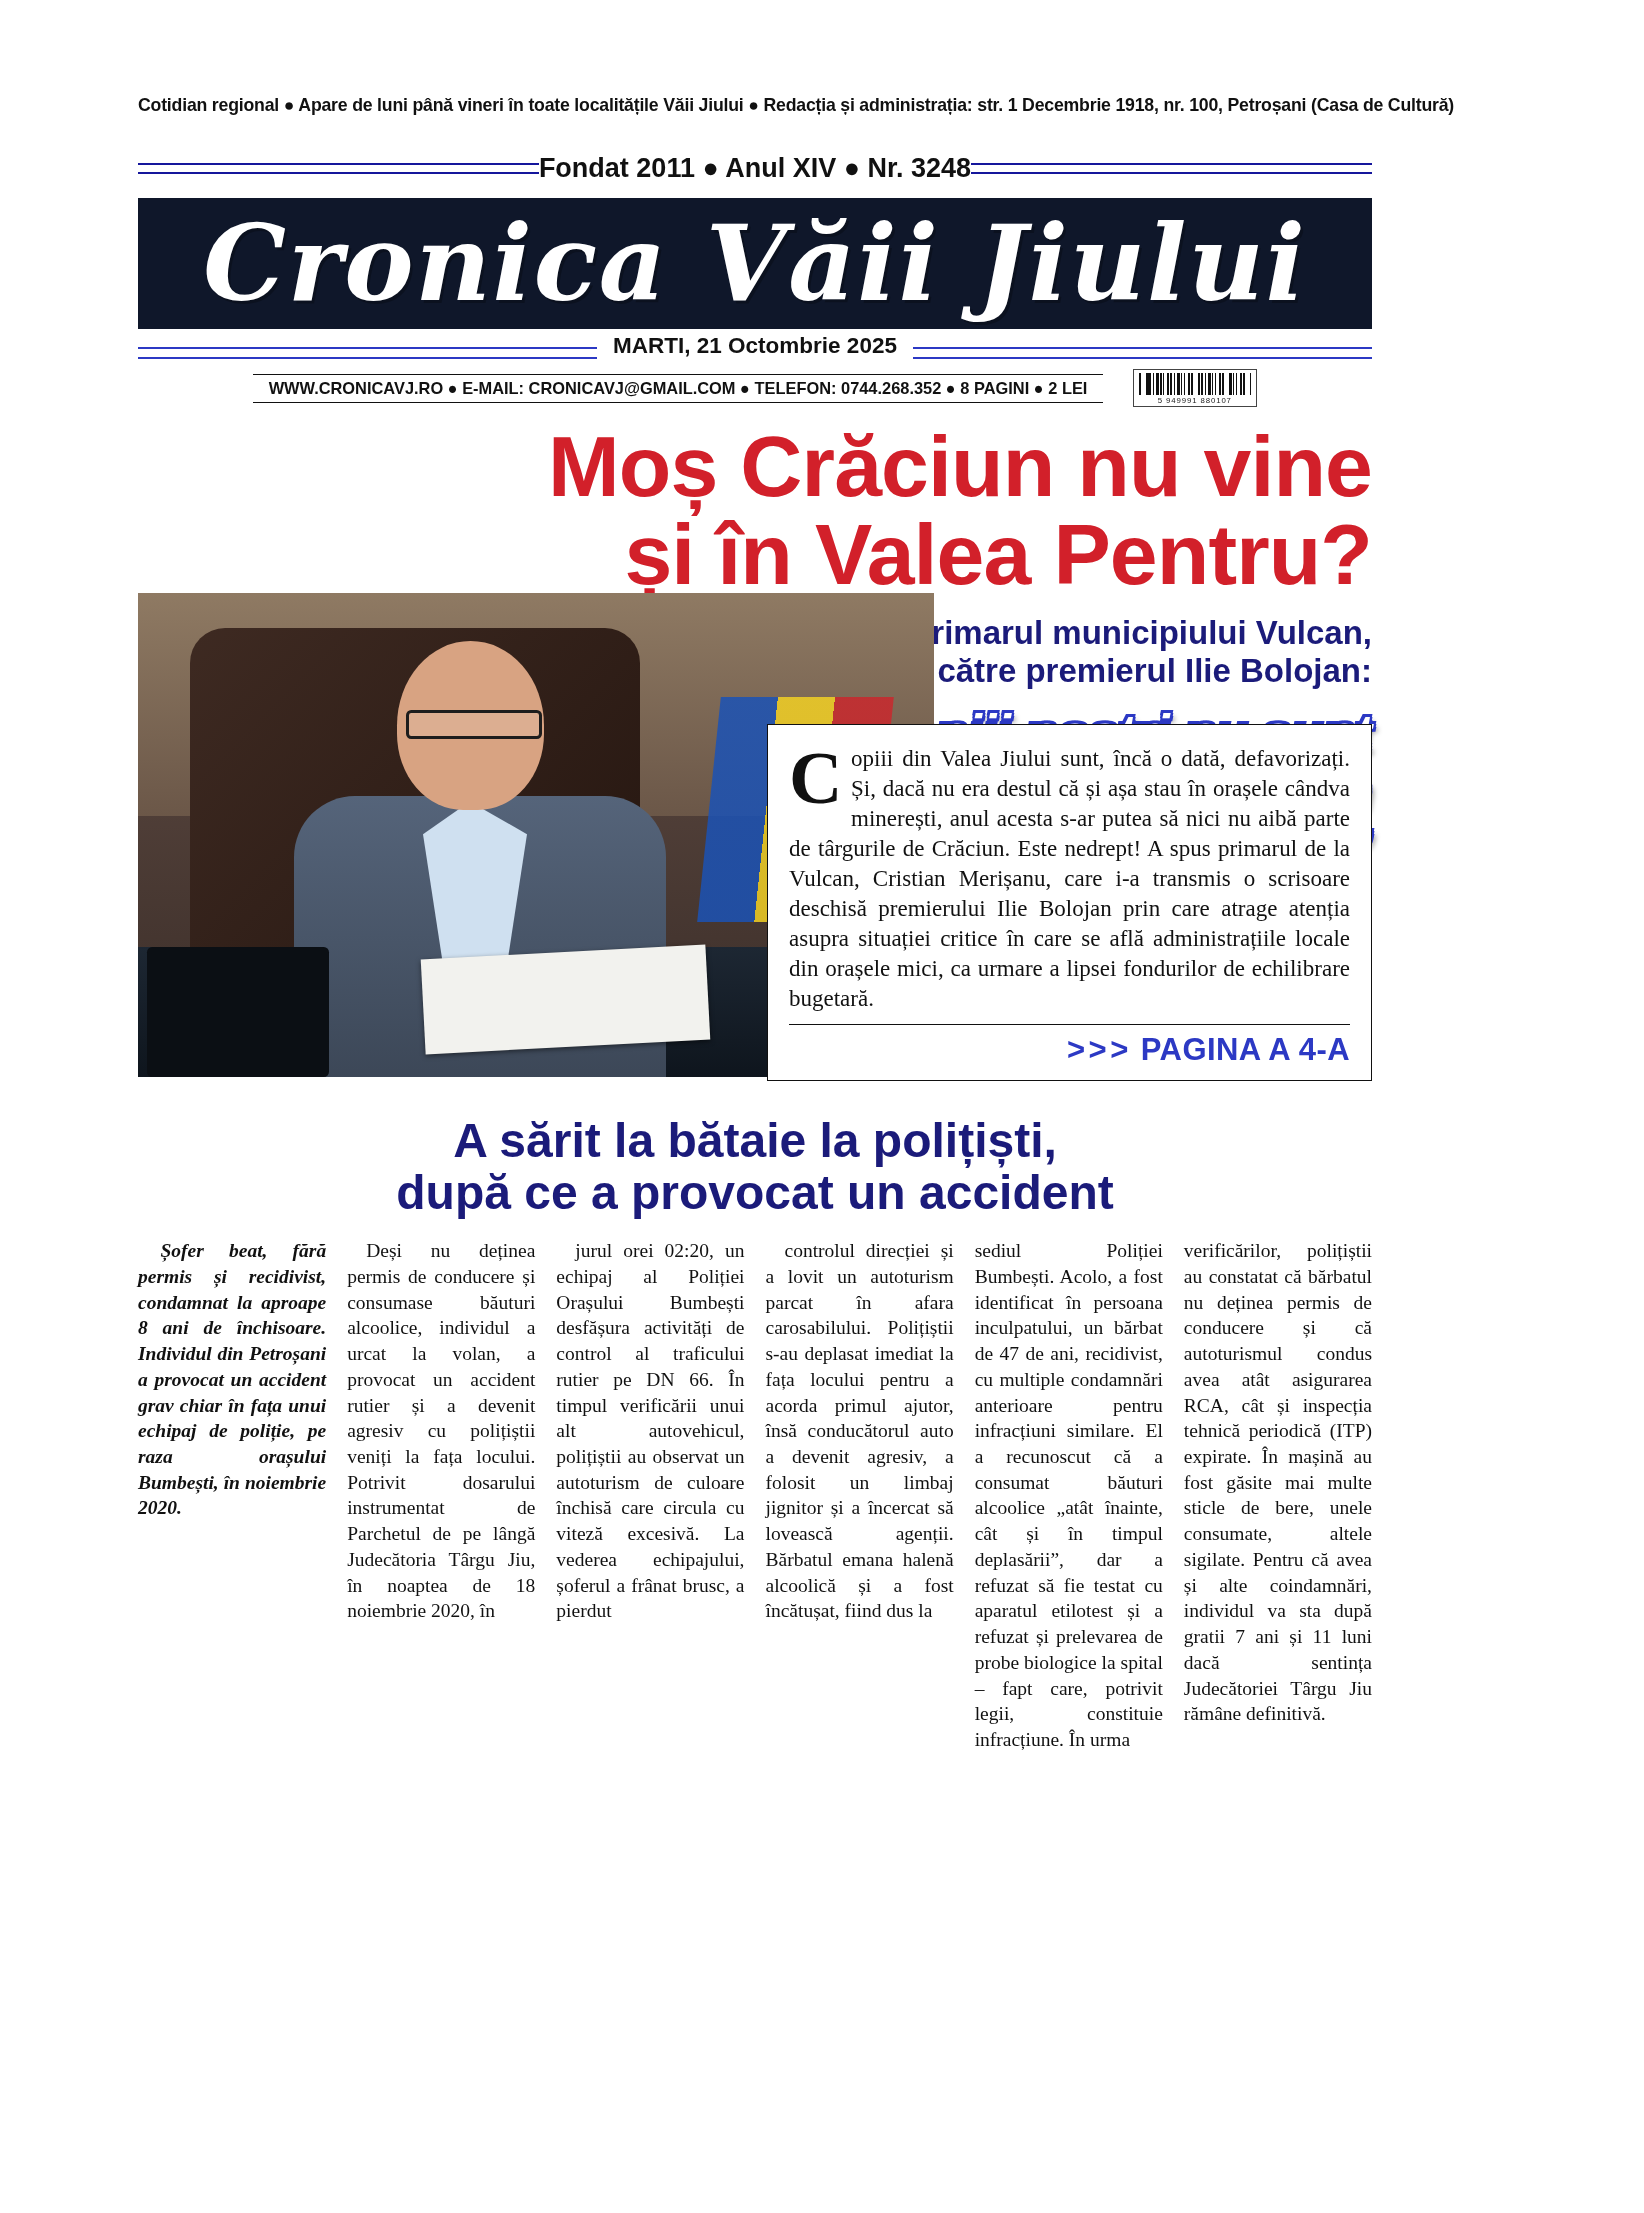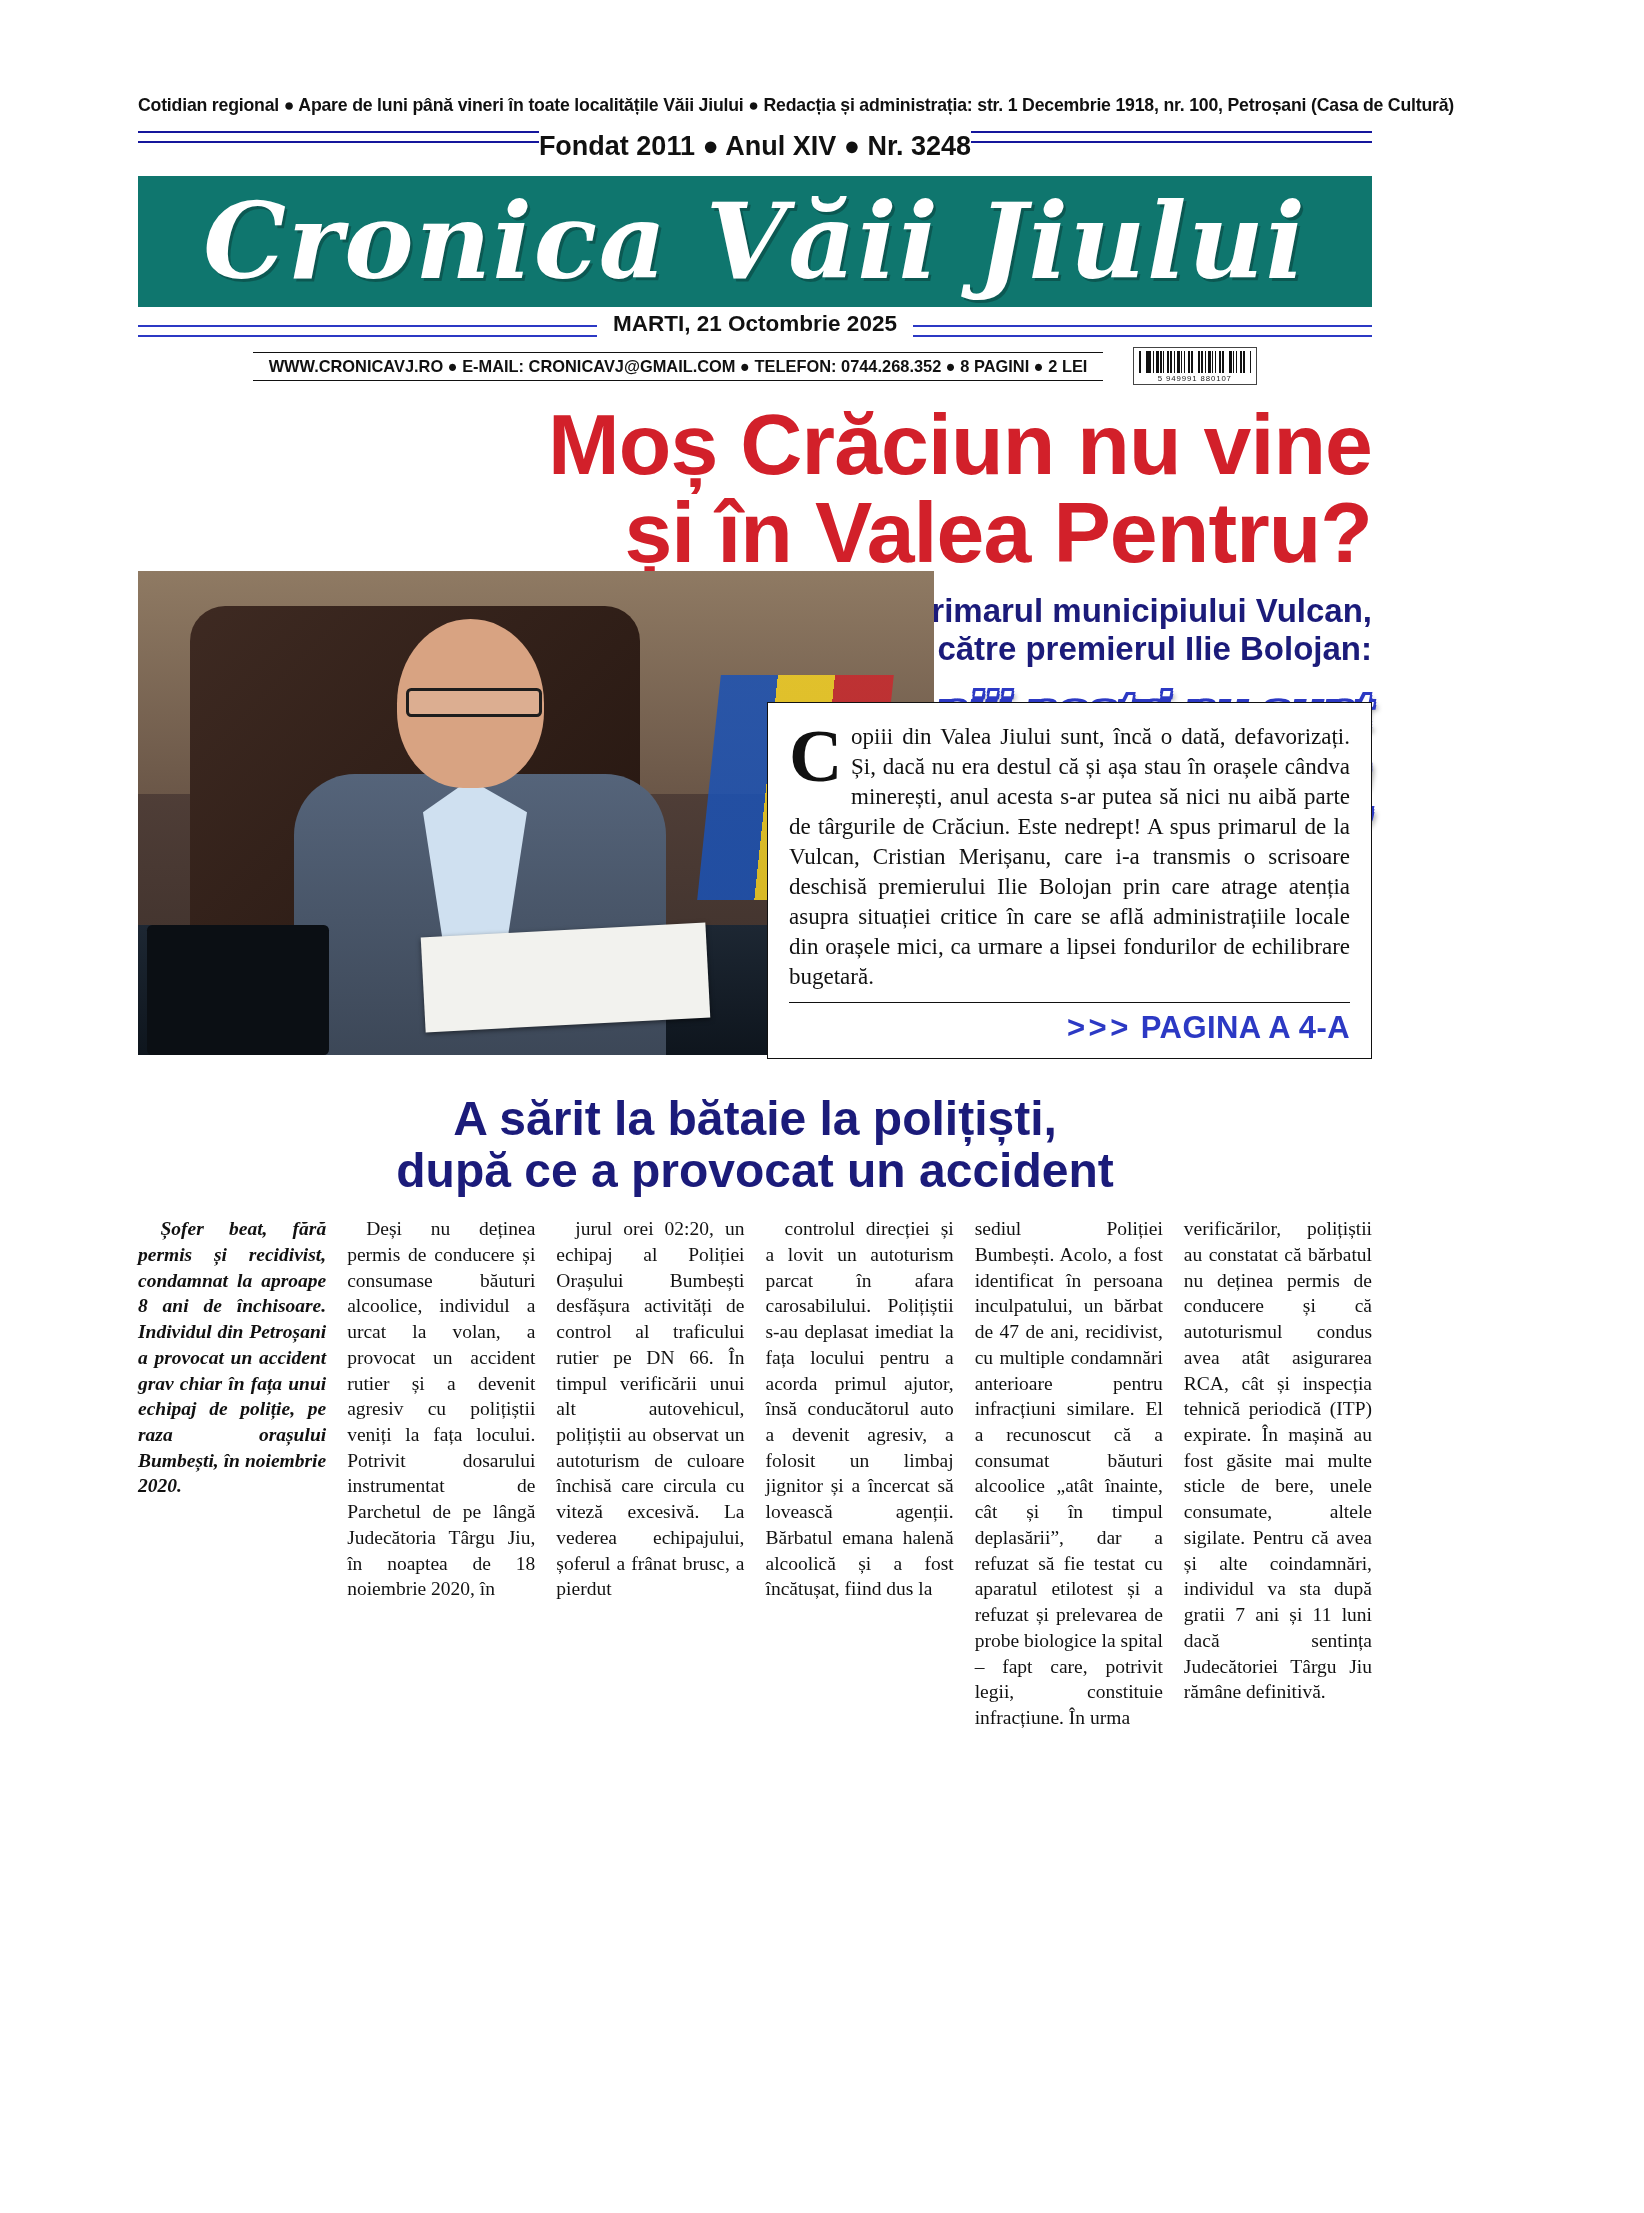--- a/index.html
+++ b/index.html
@@ -29,40 +29,41 @@
     font-size: 17.7px;
     font-weight: bold;
     letter-spacing: -0.2px;
     color: #111;
     padding-top: 95px;
     white-space: nowrap;
   }
 
   .founded-row {
     display: flex;
+    align-items: center;
     justify-content: center;
-    margin-top: 15px;
+    margin-top: 37px;
   }
   .founded-row .rule {
     flex: 1 1 auto;
     height: 7.8px;
     border-top: 2.6px solid #15169c;
     border-bottom: 2.6px solid #15169c;
   }
   .founded-text {
     font-size: 27px;
     font-weight: bold;
     color: #111;
     white-space: nowrap;
   }
 
   
   .banner {
     margin-top: 14px;
-    background: #0f766e;
+    background: #0f172a;
     height: 131px;
     display: flex;
     align-items: center;
     justify-content: center;
     overflow: hidden;
   }
   .banner-title {
     font-family: "DejaVu Serif", serif;
     font-weight: bold;
     font-style: italic;

